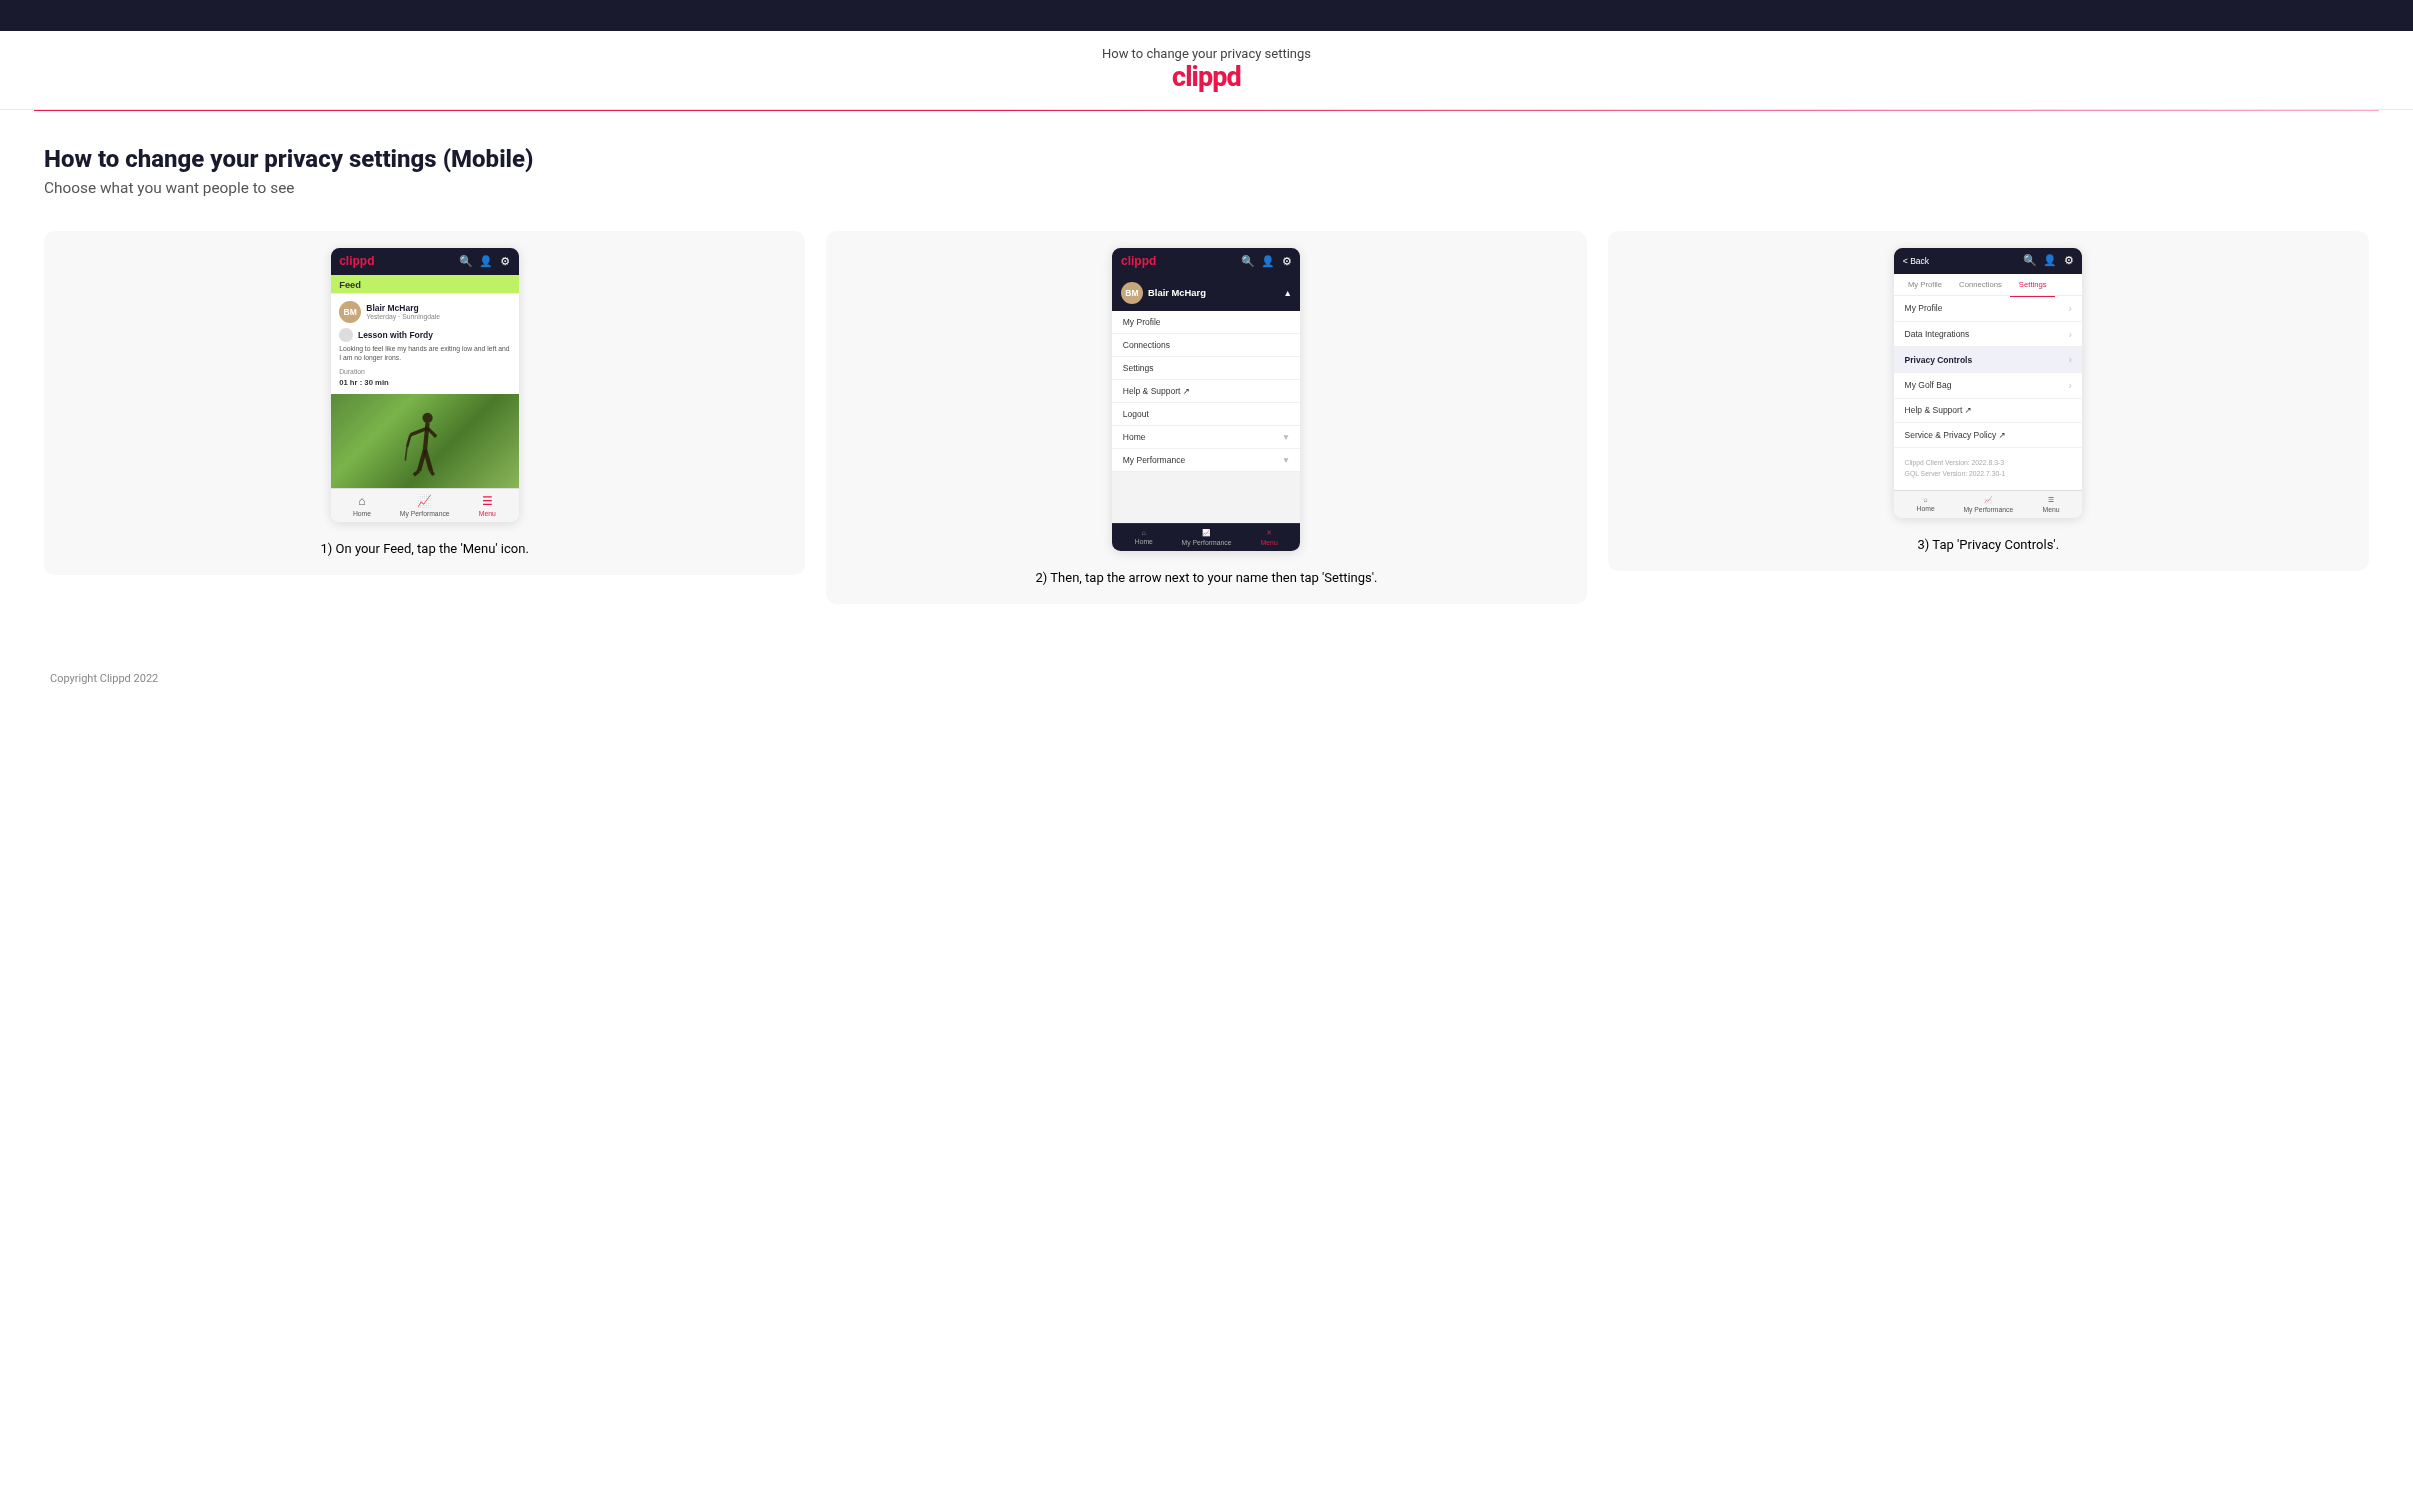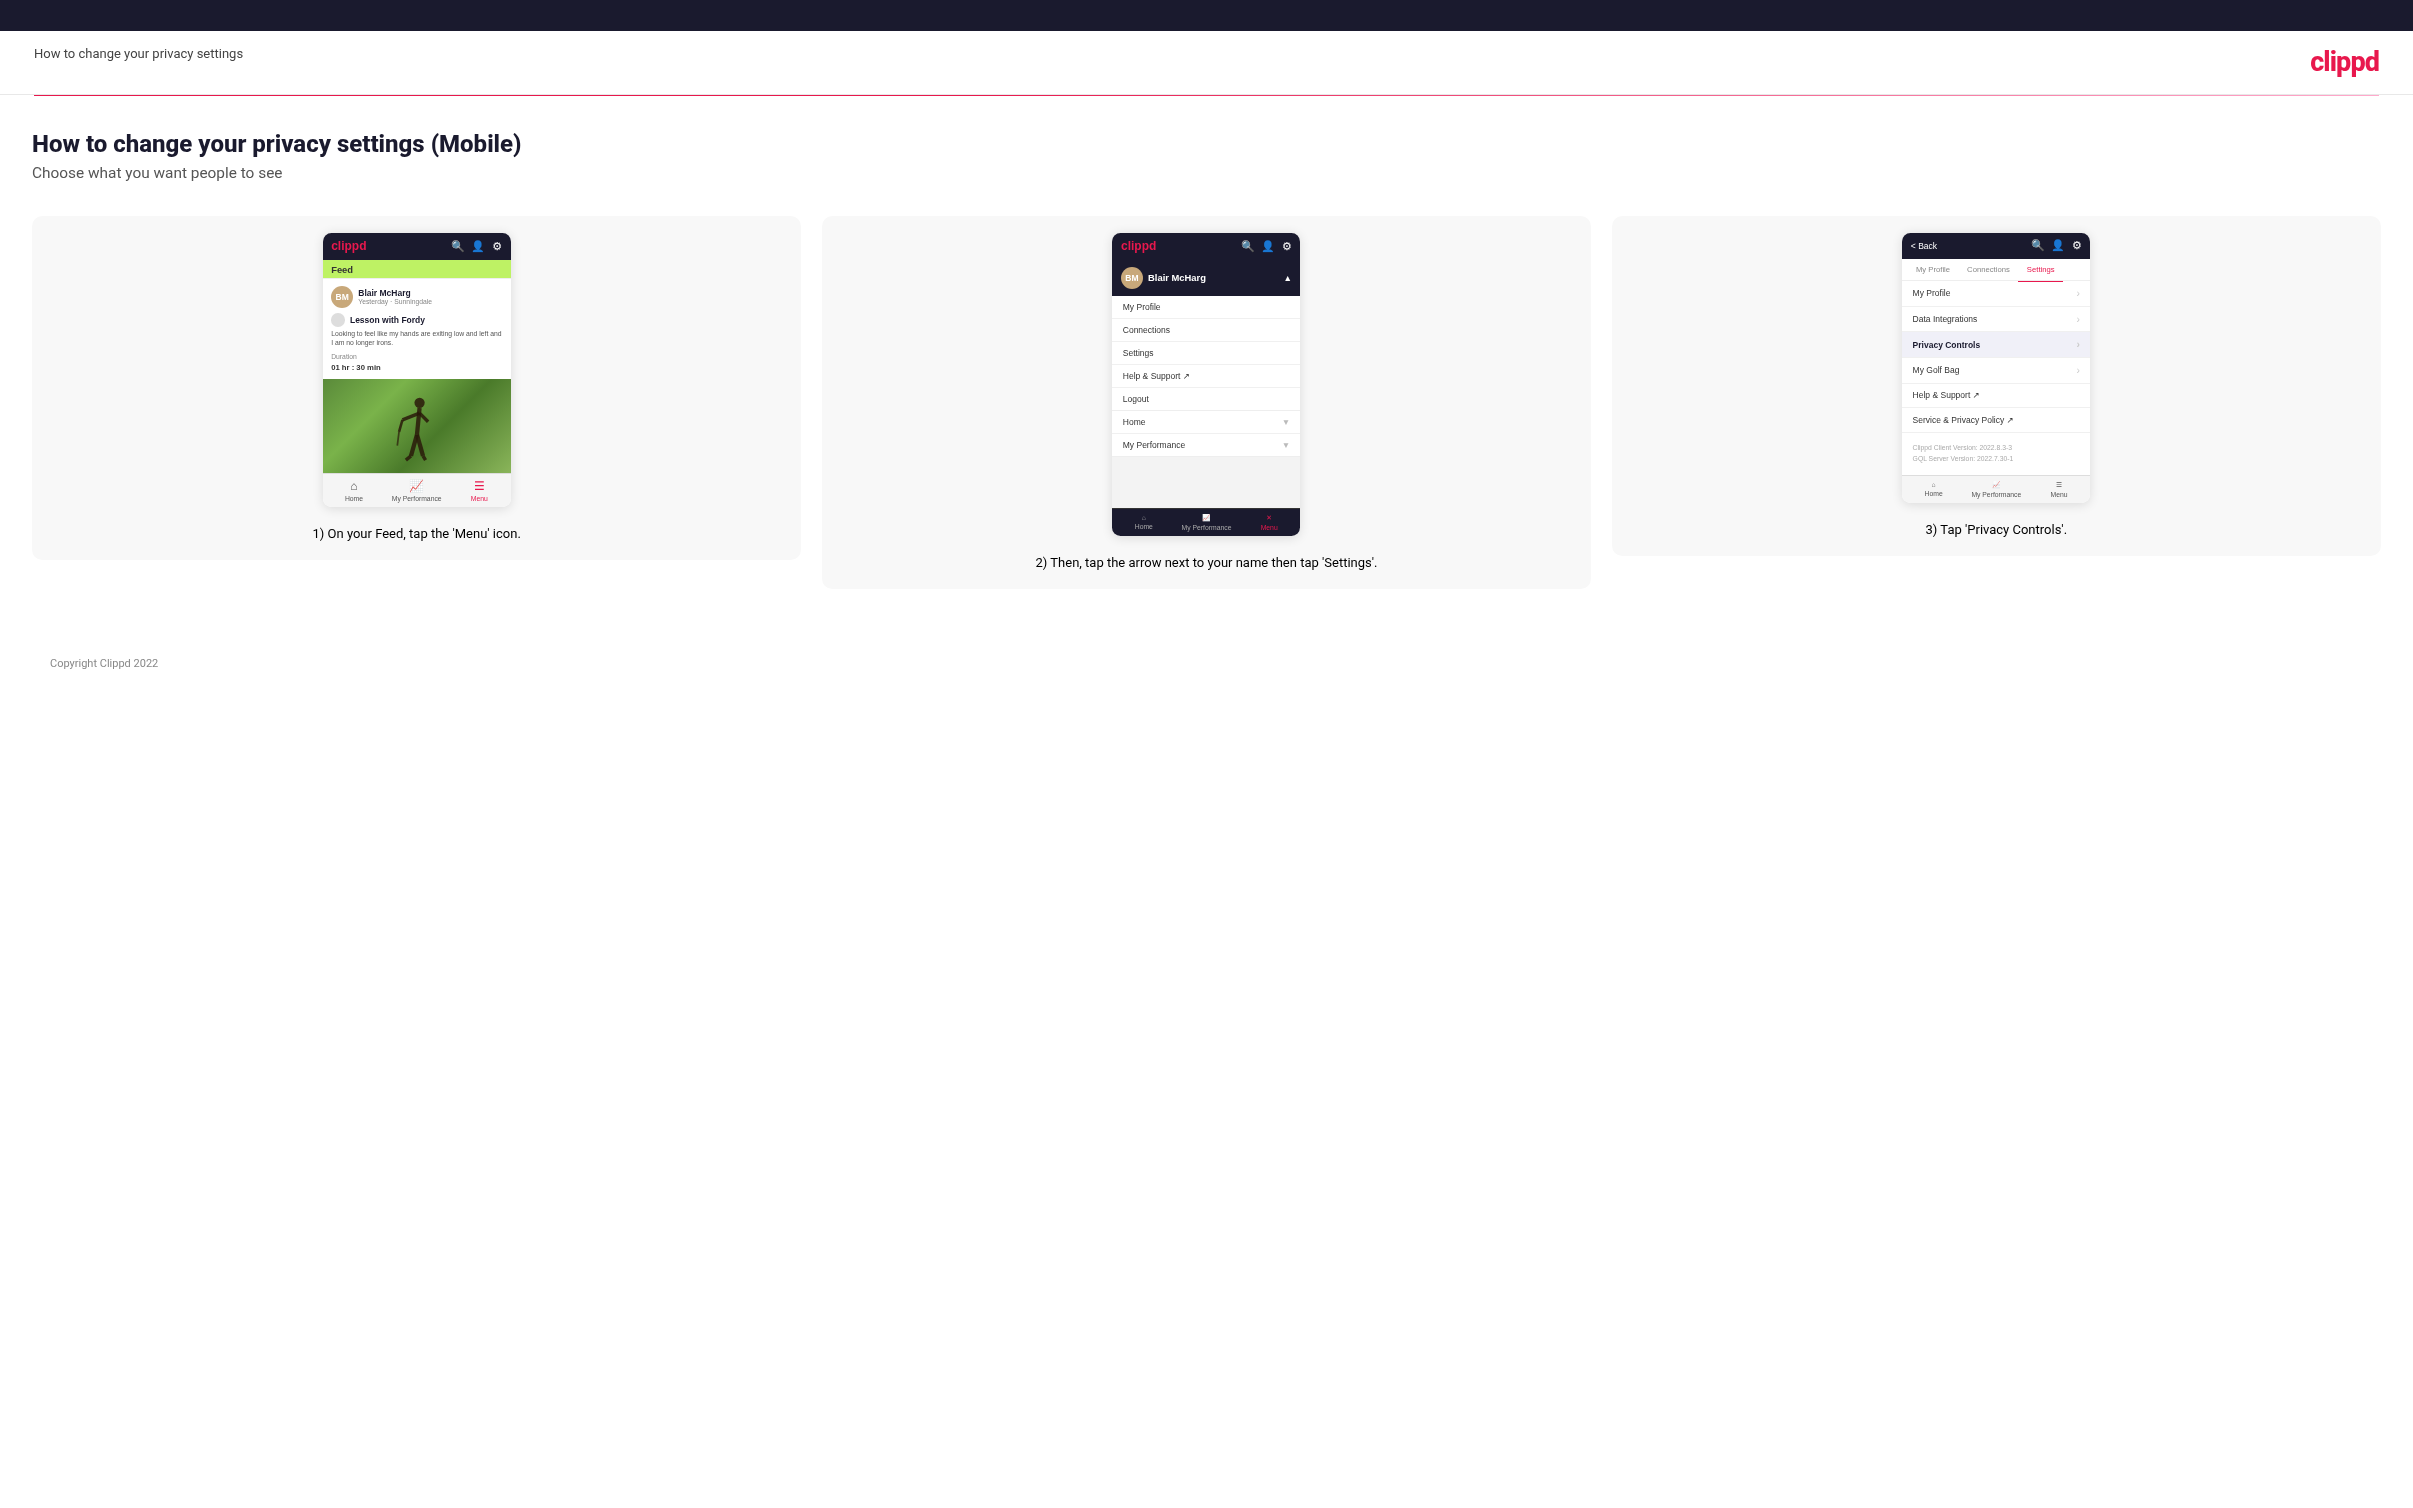--- a/index.html
+++ b/index.html
@@ -12,24 +12,25 @@
     
     .top-bar {
       background: #1a1a2e;
       height: 31px;
       width: 100%;
     }
 
     
     .header {
       display: flex;
-      align-items: flex-start;
+      align-items: center;
       justify-content: space-between;
       padding: 15.4px 34px;
       border-bottom: 0.9px solid #e8e8e8;
+      flex-direction: column;
     }
     .header-title {
       font-size: 13px;
       color: #444;
     }
     .logo {
       font-size: 27px;
       font-weight: 800;
       color: #e8184d;
       letter-spacing: -0.9px;
@@ -37,21 +38,21 @@
 
     
     .divider {
       height: 1.7px;
       background: linear-gradient(to right, #e8184d 40%, #ffaacc 100%);
       margin: 0 34px;
     }
 
     
     .main-content {
-      padding: 34px 32px 51px;
+      padding: 34px 44px 51px;
     }
 
     .page-heading {
       font-size: 24px;
       font-weight: 800;
       color: #1a1a2e;
       margin-bottom: 5.1px;
     }
     .page-subheading {
       font-size: 15.4px;

